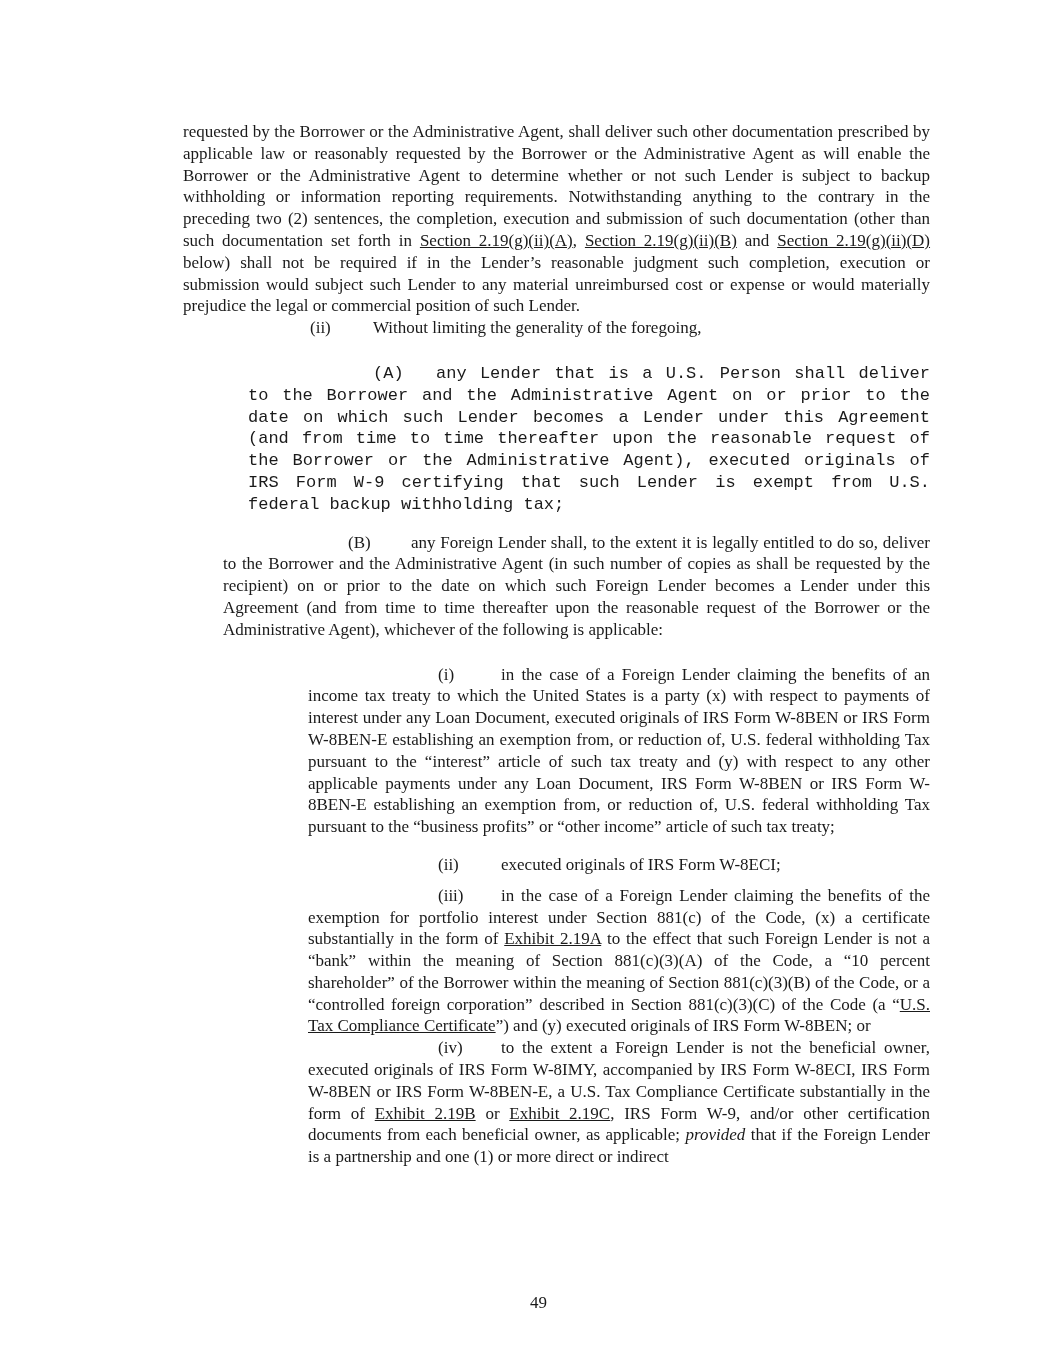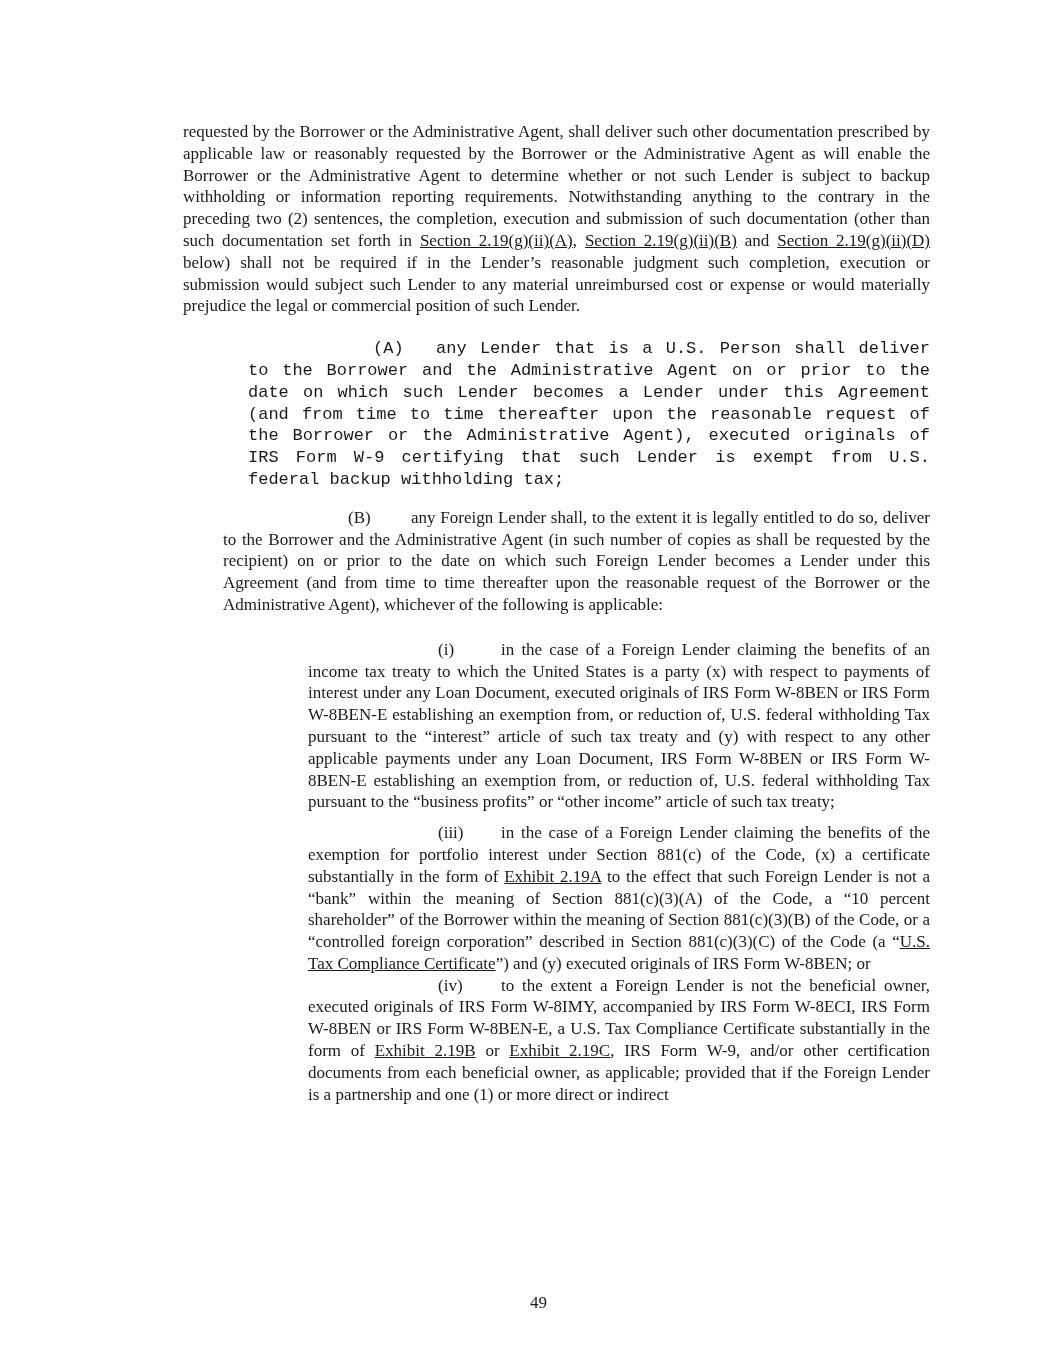--- a/index.html
+++ b/index.html
@@ -24,50 +24,52 @@
     margin: 0;
     text-align: justify;
   }
   
   .lv1 { text-indent: 127px; }                      
   .lv2 { margin-left: 65px;  text-indent: 125px; }  
   .lv3 { margin-left: 125px; text-indent: 130px; }  
   
   .lbl { display: inline-block; width: 63px; text-indent: 0; }
   .u  { text-decoration: underline; }
-  .it { }
+  .it { font-style: italic; }
   
-  .mb21 { margin-bottom: 21px; }
+  .mb21 { }
   .mb24 { margin-bottom: 24px; }
   .mb16 { margin-bottom: 16px; font-family: Liberation Mono, monospace; }
   .mb23 { margin-bottom: 23px; margin-left: 40px; }
   .mb9  { margin-bottom: 9px; margin-top: 16px; }
   .mb10 { }
   .page-footer {
     position: absolute;
     top: 1292px;
     left: 11px;
     width: 1055px;
     text-align: center;
   }
 </style>
 </head>
 <body>
 
 <div class="page-content">
 
   <p class="mb21"><span>requested by the Borrower or the Administrative Agent, shall deliver such other documentation prescribed by applicable law or reasonably requested by the Borrower or the Administrative Agent as will enable the Borrower or the Administrative Agent to determine whether or not such Lender is subject to backup withholding or information reporting requirements.  Notwithstanding anything to the contrary in the preceding two (2) sentences, the completion, execution and submission of such documentation (other than such documentation set forth in </span><span class="u">Section 2.19(g)(ii)(A)</span><span>, </span><span class="u">Section 2.19(g)(ii)(B)</span><span> and </span><span class="u">Section 2.19(g)(ii)(D)</span><span> below) shall not be required if in the Lender’s reasonable judgment such completion, execution or submission would subject such Lender to any material unreimbursed cost or expense or would materially prejudice the legal or commercial position of such Lender.</span></p>
 
+  <p class="lv1 mb24"><span class="lbl">(ii)</span><span>Without limiting the generality of the foregoing,</span></p>
 
   <p class="lv2 mb16"><span class="lbl">(A)</span><span>any Lender that is a U.S. Person shall deliver to the Borrower and the Administrative Agent on or prior to the date on which such Lender becomes a Lender under this Agreement (and from time to time thereafter upon the reasonable request of the Borrower or the Administrative Agent), executed originals of IRS Form W-9 certifying that such Lender is exempt from U.S. federal backup withholding tax;</span></p>
 
   <p class="lv2 mb23"><span class="lbl">(B)</span><span>any Foreign Lender shall, to the extent it is legally entitled to do so, deliver to the Borrower and the Administrative Agent (in such number of copies as shall be requested by the recipient) on or prior to the date on which such Foreign Lender becomes a Lender under this Agreement (and from time to time thereafter upon the reasonable request of the Borrower or the Administrative Agent), whichever of the following is applicable:</span></p>
 
   <p class="lv3 mb9"><span class="lbl">(i)</span><span>in the case of a Foreign Lender claiming the benefits of an income tax treaty to which the United States is a party (x) with respect to payments of interest under any Loan Document, executed originals of IRS Form W-8BEN or IRS Form W-8BEN-E establishing an exemption from, or reduction of, U.S. federal withholding Tax pursuant to the “interest” article of such tax treaty and (y) with respect to any other applicable payments under any Loan Document, IRS Form W-8BEN or IRS Form W-8BEN-E establishing an exemption from, or reduction of, U.S. federal withholding Tax pursuant to the “business profits” or “other income” article of such tax treaty;</span></p>
 
+  <p class="lv3 mb9"><span class="lbl">(ii)</span><span>executed originals of IRS Form W-8ECI;</span></p>
 
   <p class="lv3 mb10"><span class="lbl">(iii)</span><span>in the case of a Foreign Lender claiming the benefits of the exemption for portfolio interest under Section 881(c) of the Code, (x) a certificate substantially in the form of </span><span class="u">Exhibit 2.19A</span><span> to the effect that such Foreign Lender is not a “bank” within the meaning of Section 881(c)(3)(A) of the Code, a “10 percent shareholder” of the Borrower within the meaning of Section 881(c)(3)(B) of the Code, or a “controlled foreign corporation” described in Section 881(c)(3)(C) of the Code (a “</span><span class="u">U.S. Tax Compliance Certificate</span><span>”) and (y) executed originals of IRS Form W-8BEN; or</span></p>
 
   <p class="lv3"><span class="lbl">(iv)</span><span>to the extent a Foreign Lender is not the beneficial owner, executed originals of IRS Form W-8IMY, accompanied by IRS Form W-8ECI, IRS Form W-8BEN or IRS Form W-8BEN-E, a U.S. Tax Compliance Certificate substantially in the form of </span><span class="u">Exhibit 2.19B</span><span> or </span><span class="u">Exhibit 2.19C</span><span>, IRS Form W-9, and/or other certification documents from each beneficial owner, as applicable; </span><span class="it">provided</span><span> that if the Foreign Lender is a partnership and one (1) or more direct or indirect</span></p>
 
 </div>
 
 <div class="page-footer"><span>49</span></div>
 
 </body></html>

